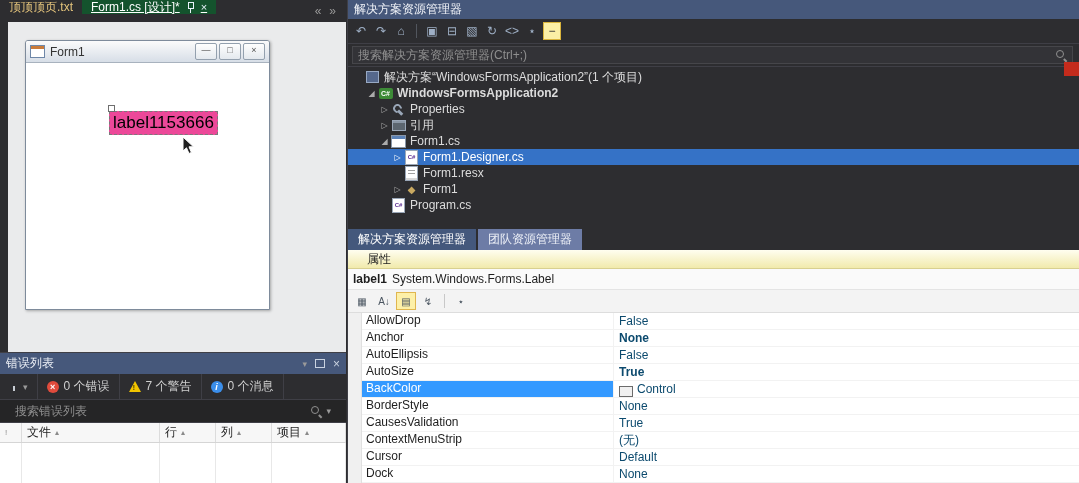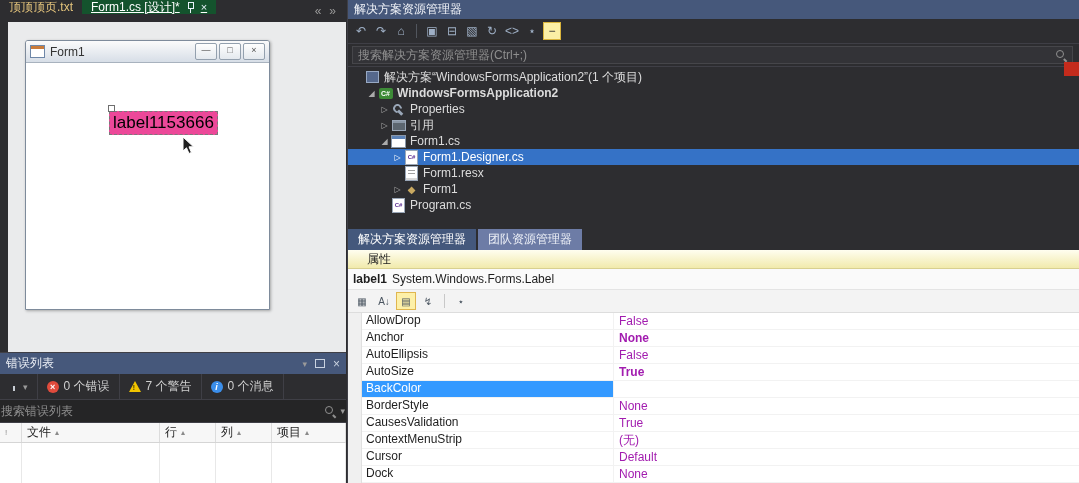--- a/index.html
+++ b/index.html
@@ -42,21 +42,21 @@
   .ep-toolbar{height:25px;background:#2D2D30;border-bottom:1px solid #3F3F46;display:flex;align-items:center;color:#CFCFCF;flex:0 0 auto;}
   .ep-filter{display:flex;align-items:center;gap:4px;padding:0 9px;border-right:1px solid #3F3F46;height:100%;}
   .funnel{width:0;height:0;border-left:5px solid transparent;border-right:5px solid transparent;border-top:6px solid #C8CHD0;border-top-color:#C8CDD4;position:relative;}
   .funnel::after{content:"";position:absolute;left:-1px;top:-1px;width:2px;height:5px;background:#C8CDD4;}
   .caret{font-size:9px;color:#9A9A9A;}
   .ep-stat{display:flex;align-items:center;gap:5px;padding:0 9px;border-right:1px solid #3F3F46;height:100%;}
   .err-ico{width:12px;height:12px;border-radius:50%;background:#E04B3C;color:#FFF;font-size:9px;font-weight:bold;line-height:12px;text-align:center;}
   .warn-ico{position:relative;width:0;height:0;border-left:6px solid transparent;border-right:6px solid transparent;border-bottom:11px solid #F2C500;}
   .warn-ico span{position:absolute;left:-2px;top:2px;font-size:8px;font-weight:bold;color:#5E4A00;line-height:9px;}
   .info-ico{width:12px;height:12px;border-radius:50%;background:#3B8EEA;color:#FFF;font-size:9px;font-style:italic;font-weight:bold;line-height:12px;text-align:center;}
-  .ep-search{height:22px;background:#252526;border-bottom:1px solid #3F3F46;display:flex;align-items:center;padding:0 1px;color:#8E8E8E;flex:0 0 auto;}
+  .ep-search{height:22px;background:#252526;border-bottom:1px solid #3F3F46;display:flex;align-items:center;padding:0 15px;color:#8E8E8E;flex:0 0 auto;}
   .ep-search .right{margin-left:auto;display:flex;align-items:center;gap:4px;}
   .lens{position:relative;width:11px;height:11px;display:inline-block;}
   .lens::before{content:"";position:absolute;left:0;top:0;width:6px;height:6px;border:1.5px solid #909090;border-radius:50%;}
   .lens::after{content:"";position:absolute;left:8px;top:8px;width:4px;height:1.5px;background:#909090;transform:rotate(45deg);transform-origin:left center;}
   .ep-thead{height:19px;background:#F7F7F7;border-bottom:1px solid #D5D5D5;display:flex;color:#1E1E1E;flex:0 0 auto;}
   .ep-hcell{border-right:1px solid #DCDCDC;display:flex;align-items:center;gap:4px;padding:0 5px;box-sizing:border-box;overflow:hidden;}
   .sort{font-size:8px;color:#8A8A8A;}
   .ep-body{flex:1;display:flex;background:#FFF;}
   .ep-bcell{border-right:1px solid #E8E8E8;box-sizing:border-box;height:100%;}
 
@@ -101,21 +101,21 @@
   .props-object{height:20px;background:#FAFAFA;color:#1E1E1E;line-height:20px;padding-left:5px;border-bottom:1px solid #E4E4E4;flex:0 0 auto;}
   .props-object b{margin-right:5px;}
   .props-toolbar{height:22px;background:#F3F3F3;border-bottom:1px solid #DDD;display:flex;align-items:center;gap:2px;padding-left:4px;color:#4A5560;flex:0 0 auto;}
   .pt-ico{min-width:20px;height:18px;display:flex;align-items:center;justify-content:center;font-size:10px;}
   .pt-ico.hl{background:#FDF0A8;border:1px solid #E0B64F;box-sizing:border-box;}
   .pt-sep{width:1px;height:14px;background:#C8C8C8;margin:0 4px;}
   .props-grid{flex:1;position:relative;padding-left:14px;overflow:hidden;background:#FFF;}
   .grid-margin{position:absolute;left:0;top:0;width:14px;height:100%;background:#F0F0F0;border-right:1px solid #E0E0E0;box-sizing:border-box;}
   .prop-row{height:16px;display:flex;border-bottom:1px solid #F2F2F2;}
   .prop-name{width:252px;padding-left:4px;line-height:15px;color:#1E1E1E;border-right:1px solid #F2F2F2;box-sizing:border-box;flex:0 0 auto;}
-  .prop-value{flex:1;padding-left:5px;line-height:15px;color:#a21caf;display:flex;align-items:flex-end;gap:4px;}
+  .prop-value{flex:1;padding-left:5px;line-height:15px;color:#0c4a6e;display:flex;align-items:flex-end;gap:4px;}
   .prop-row.sel .prop-name{background:#3399FF;color:#FFF;}
   .swatch{width:14px;height:11px;border:1px solid #6B6B6B;box-sizing:border-box;flex:0 0 auto;}
 </style>
 </head>
 <body>
 
 <div id="left-pane">
 
   <div class="doc-tabbar">
     <div class="doc-tab t1">
@@ -347,20 +347,24 @@
           </div>
         </div>
         <div class="prop-row">
           <div class="prop-name">AutoSize</div>
           <div class="prop-value">
             <span style="font-weight: bold;">True</span>
           </div>
         </div>
         <div class="prop-row sel">
           <div class="prop-name">BackColor</div>
+          <div class="prop-value">
+            <span class="swatch" style="background: rgb(240, 240, 240);"></span>
+            <span>Control</span>
+          </div>
         </div>
         <div class="prop-row">
           <div class="prop-name">BorderStyle</div>
           <div class="prop-value">
             <span>None</span>
           </div>
         </div>
         <div class="prop-row">
           <div class="prop-name">CausesValidation</div>
           <div class="prop-value">

